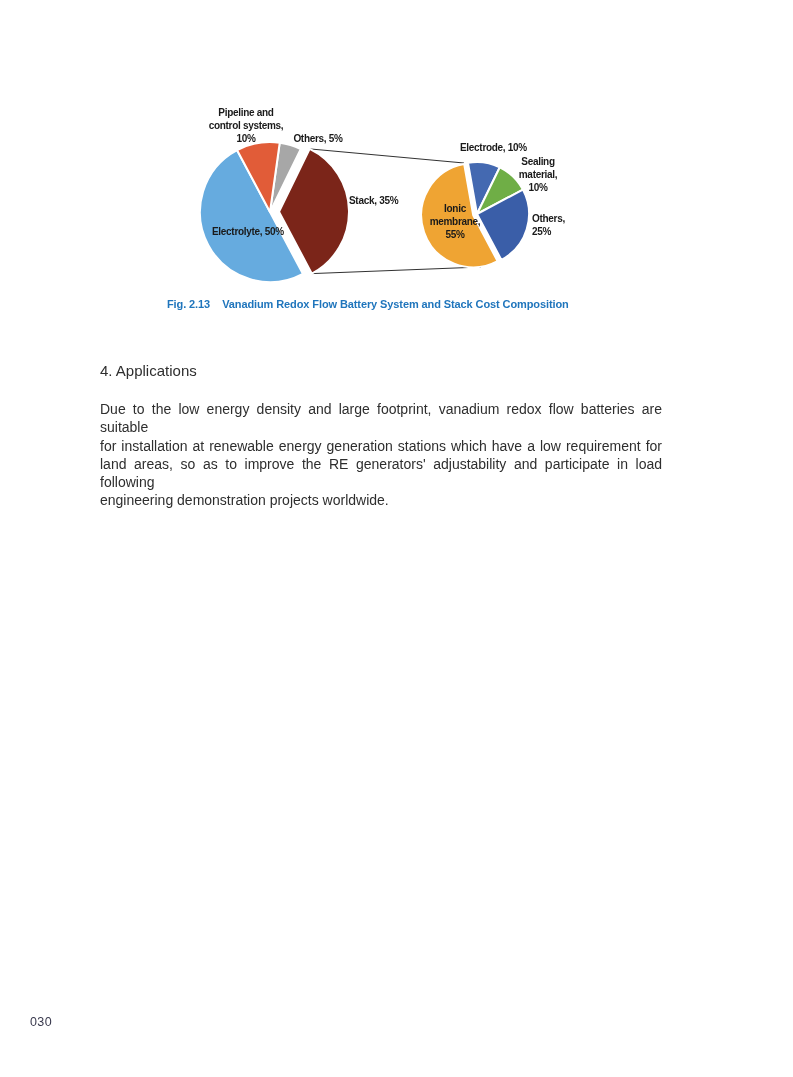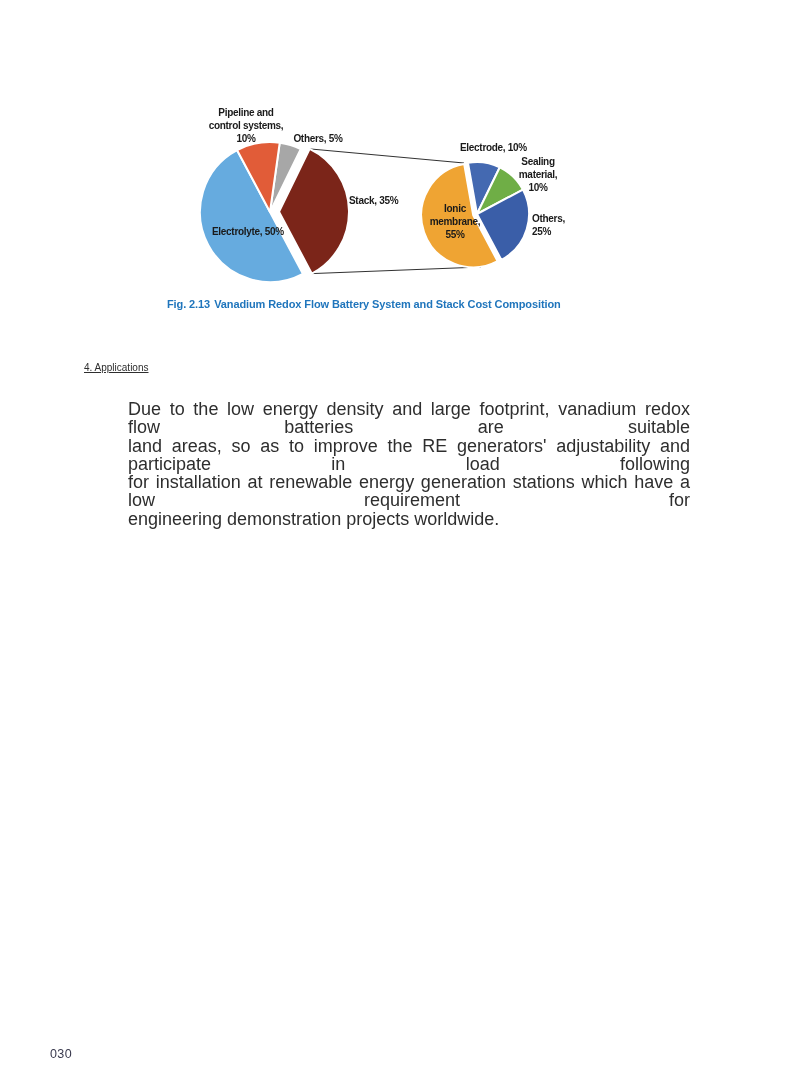--- a/index.html
+++ b/index.html
@@ -7,32 +7,31 @@
     position:relative;width:793px;height:1077px;background:#ffffff;
     font-family:"Liberation Sans",sans-serif;overflow:hidden;margin:0 auto;
   }
   #figure-svg{position:absolute;left:150px;top:95px;width:470px;height:195px;}
   .pie-label{font-family:"Liberation Sans",sans-serif;font-weight:bold;font-size:10px;
     letter-spacing:-0.3px;fill:#1a1a1a;}
   .caption{
     position:absolute;left:167px;top:298px;font-size:11px;font-weight:bold;
     letter-spacing:-0.1px;color:#1F75BC;white-space:nowrap;
   }
-  .cap-prefix{margin-right:4px;}
-  .heading{position:absolute;left:84px;top:362px;font-size:10px;color:#2e2e2e;text-decoration:underline;}
+  .cap-prefix{margin-right:12px;}
+  .heading{position:absolute;left:100px;top:362px;font-size:15px;color:#2e2e2e;}
   .para{
-    position:absolute;left:100px;top:400px;width:562px;font-size:18px;
-    line-height:18.3px;color:#2e2e2e;margin-left:28px;
+    position:absolute;left:100px;top:400px;width:562px;font-size:14px;
+    line-height:18.3px;color:#2e2e2e;
   }
   .jline{text-align:justify;text-align-last:justify;}
   .jline.last{text-align:center;text-align-last:left;}
   .pageno{
-    position:absolute;left:50px;top:1015px;font-size:12.5px;color:#3A3A4E;
+    position:absolute;left:30px;top:1015px;font-size:12.5px;color:#3A3A4E;
     letter-spacing:0.4px;
-    margin-top:32px;
   }
 </style>
 </head>
 <body>
 
 <div class="page">
 
   <svg id="figure-svg" viewBox="150 95 470 195" width="470" height="195">
       <line x1="309.7" y1="148.9" x2="464" y2="163" stroke="#1a1a1a" stroke-width="0.9"></line>
       <line x1="311.9" y1="273.6" x2="481" y2="267" stroke="#1a1a1a" stroke-width="0.9"></line>
@@ -66,20 +65,20 @@
     </svg>
 
   <div class="caption">
     <span class="cap-prefix">Fig. 2.13</span><span class="cap-title">Vanadium Redox Flow Battery System and Stack Cost Composition</span>
   </div>
 
   <div class="heading">4. Applications</div>
 
   <div class="para">
     <div class="jline">Due to the low energy density and large footprint, vanadium redox flow batteries are suitable</div>
+    <div class="jline">for installation at renewable energy generation stations which have a low requirement for</div>
     <div class="jline">land areas, so as to improve the RE generators' adjustability and participate in load following</div>
-    <div class="jline">for installation at renewable energy generation stations which have a low requirement for</div>
     <div class="jline last">engineering demonstration projects worldwide.</div>
   </div>
 
   <div class="pageno">030</div>
 
 </div>
 
 </body></html>

